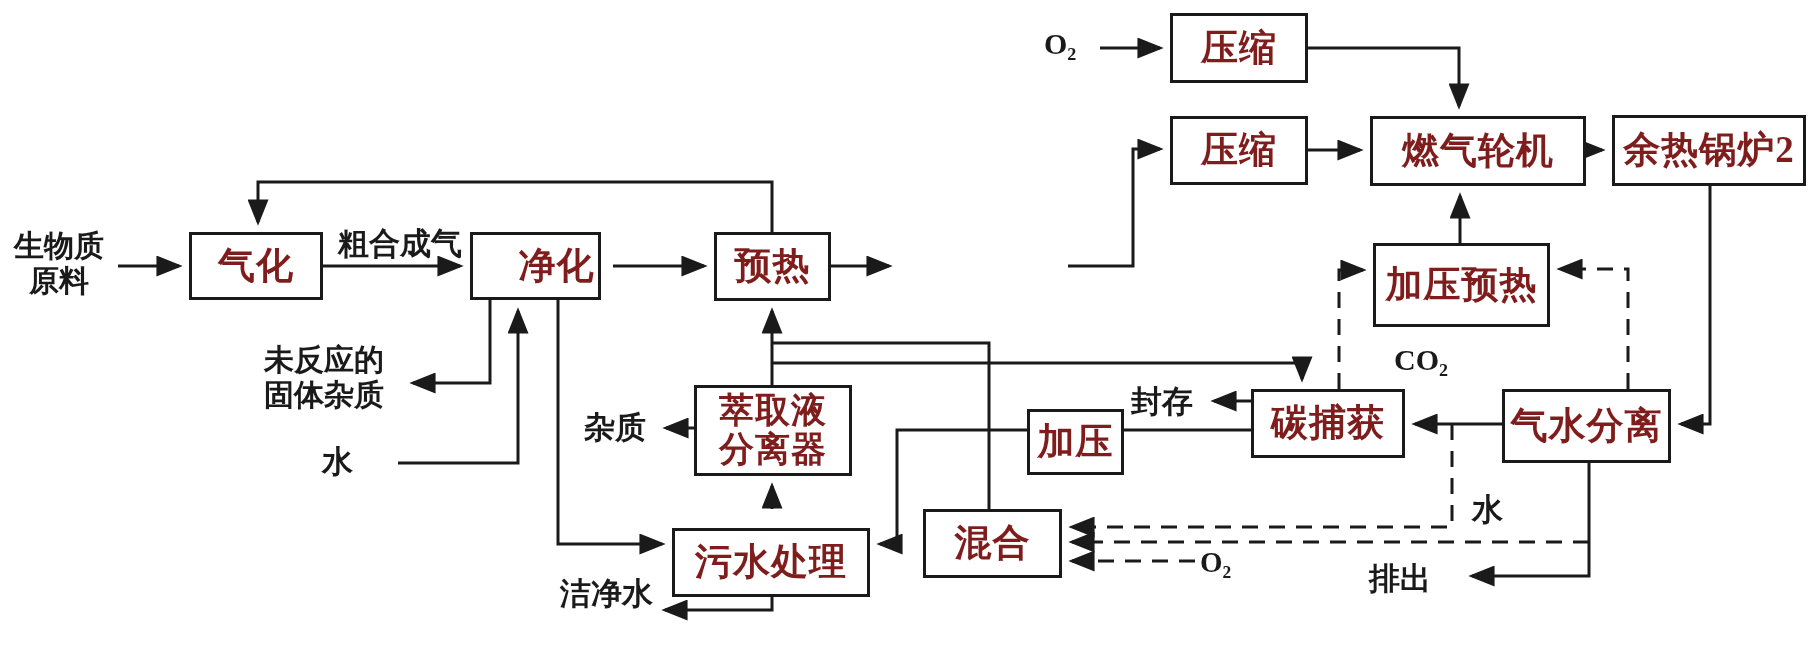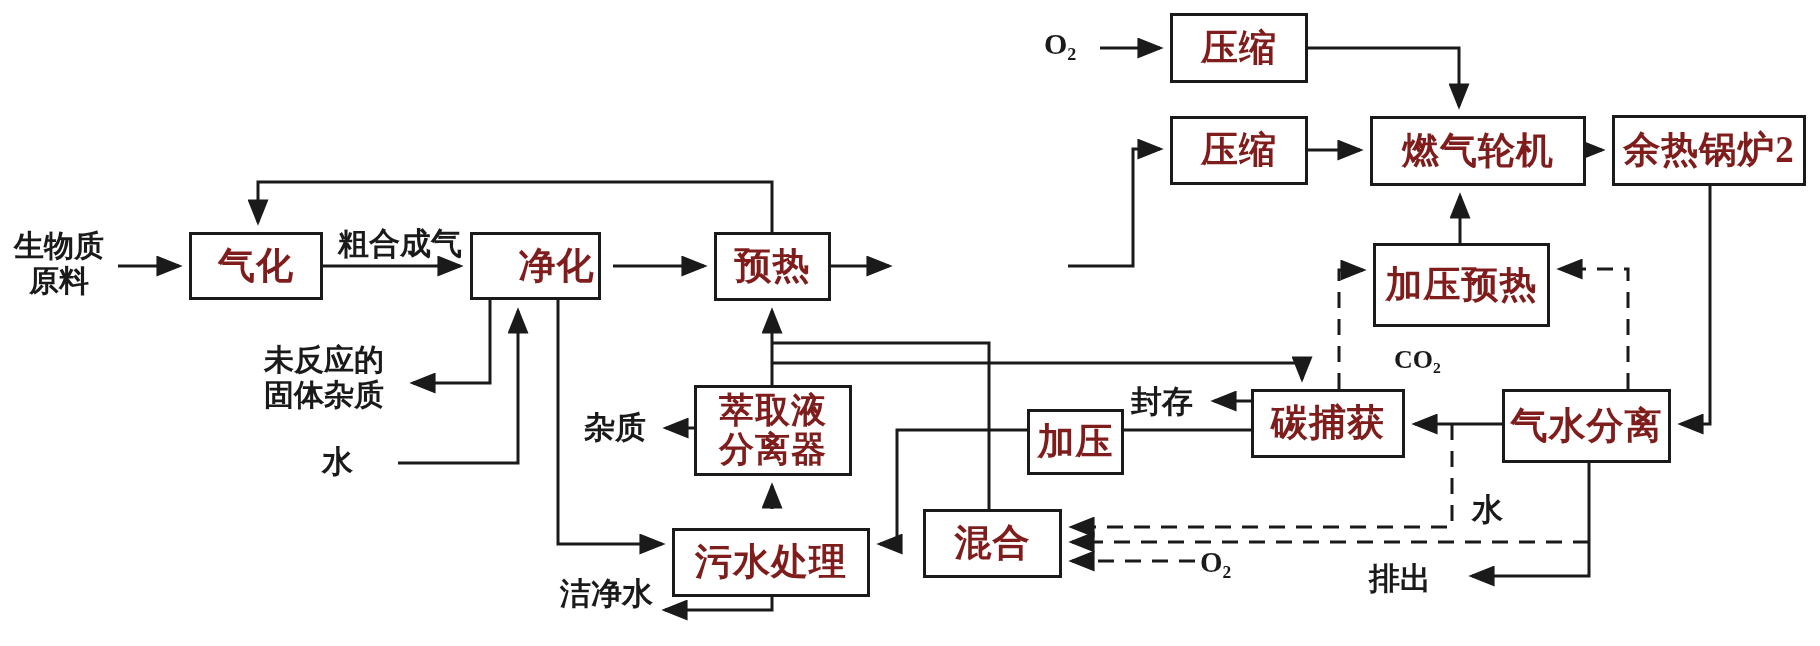--- a/index.html
+++ b/index.html
@@ -41,21 +41,21 @@
   #n-tbh         {left:1251px;top:389px; width:154px; height:69px;}
   #n-qsfl        {left:1502px;top:389px; width:169px; height:74px;}
   #n-jiaya       {left:1027px;top:409px; width:97px;  height:66px;}
   #n-cqy         {left:694px; top:385px; width:158px; height:91px; font-size:35px;}
   #n-wsp         {left:672px; top:509px; width:198px; height:69px;margin-top:19px;}
   #n-hh          {left:923px; top:509px; width:139px; height:69px;}
   
   #l-biomass     {left:6px;   top:228px; width:106px; font-size:30px;}
   #l-syngas      {left:330px; top:226px; width:140px;}
   #l-o2-top      {left:1044px;top:26px;  font-size:30px;}
-  #l-co2         {left:1394px;top:342px; font-size:26px;}
+  #l-co2         {left:1394px;top:342px; font-size:30px;}
   #l-fengcun     {left:1131px;top:384px;}
   #l-shui-r      {left:1472px;top:492px;}
   #l-o2-bot      {left:1197px;top:545px; font-size:29px;background:#ffffff;padding:0 3px;}
   #l-paichu      {left:1369px;top:561px;}
   #l-unreacted   {left:256px; top:342px; width:136px; font-size:30px;}
   #l-zazhi       {left:584px; top:410px;}
   #l-shui-l      {left:322px; top:444px;}
   #l-jiejingshui {left:550px; top:576px;margin-left:10px;}
 </style>
 </head>

